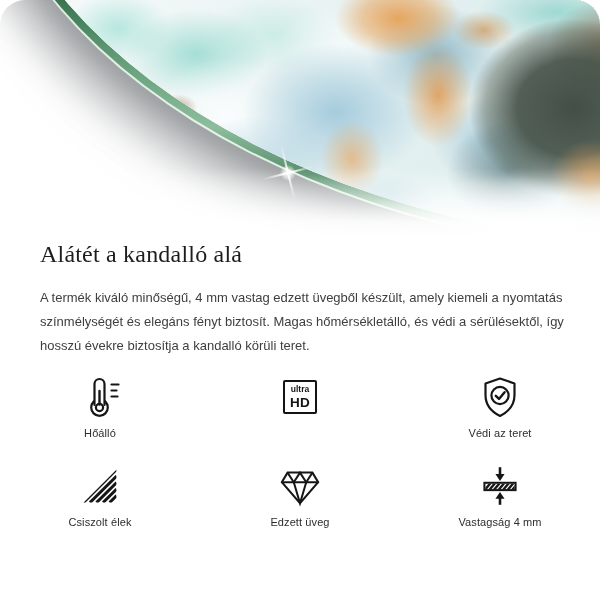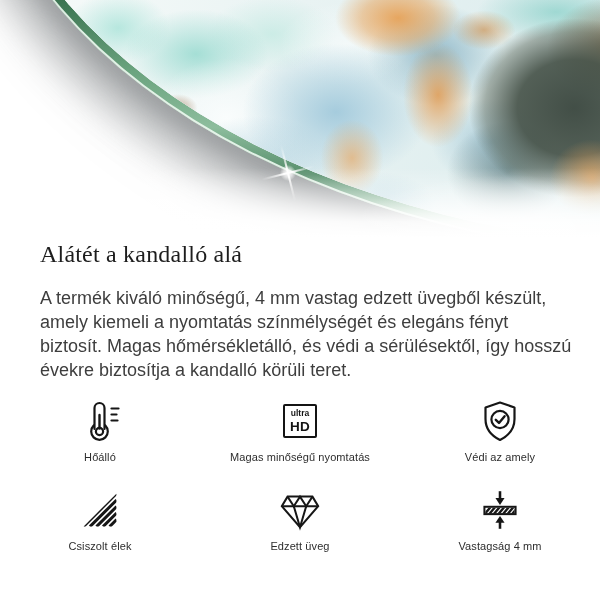--- a/index.html
+++ b/index.html
@@ -1,18 +1,18 @@
 <!DOCTYPE html>
 <html lang="hu"><head>
 <meta charset="utf-8">
 <style>
   * { margin:0; padding:0; box-sizing:border-box; }
   html,body { background:#fff; }
   body { width:600px; height:600px; font-family:"Liberation Sans","DejaVu Sans",sans-serif; }
-  .page { position:relative; width:600px; height:600px; background:#fff; overflow:hidden; }
+  .page { position:relative; width:600px; height:600px; background:#fff; overflow:hidden;border-radius:25px; }
 
   
   .hero { position:relative; width:600px; height:237px; background:#fff; overflow:hidden; }
 
   .glass-disc {
     position:absolute; left:-30px; top:-690px; width:1520px; height:950px;
     border-radius:50%; overflow:hidden;
     
     background:linear-gradient(to bottom,
       #f2f8f3 70%, #3a7350 72.5%, #6aa37e 80%, #8dbd9d 86%,
@@ -87,21 +87,21 @@
 
   
   .content { padding:2px 35px 0 40px; }
   .page-title {
     font-family:"Liberation Serif","DejaVu Serif",serif;
     font-weight:400; color:#1d1d1d; font-size:24px; line-height:31px;
     letter-spacing:0.2px;
   }
   .description {
     margin-top:16px; width:532px;
-    font-size:18px; line-height:24px; color:#3e3e3e;
+    font-size:13px; line-height:24px; color:#3e3e3e;
   }
 
   
   .features { display:grid; grid-template-columns:repeat(3,1fr); row-gap:24px; margin-top:16px; width:600px; }
   .feature { display:flex; flex-direction:column; align-items:center; }
   .icon-box { height:46px; display:flex; align-items:center; justify-content:flex-end; }
   .feature-label { margin-top:7px; font-size:11px; color:#2d2d2d; letter-spacing:0.1px; }
   .feature svg { display:block; }
 
   
@@ -157,32 +157,31 @@
       <div class="feature-label">Hőálló</div>
     </div>
 
     <div class="feature">
       <div class="icon-box">
         <div class="uhd-badge">
           <span class="uhd-top">ultra</span>
           <span class="uhd-bottom">HD</span>
         </div>
       </div>
-      <div class="feature-label">Magas minőségű nyomtatás</div>
     </div>
 
     <div class="feature">
       <div class="icon-box">
         <svg width="44" height="44" viewBox="0 0 44 44" fill="none" stroke="#161616" stroke-width="2.2" stroke-linecap="round" stroke-linejoin="round">
           <path d="M22 3.5 L36.5 8.5 V20 C36.5 30.5 30.5 36.8 22 41 C13.5 36.8 7.5 30.5 7.5 20 V8.5 Z"></path>
           <circle cx="22" cy="20.5" r="8.6"></circle>
           <path d="M17.8 20.8 L21 23.9 L26.6 17.2" stroke-width="2.4"></path>
         </svg>
       </div>
-      <div class="feature-label">Védi az amely</div>
+      <div class="feature-label">Védi az teret</div>
     </div>
 
     <div class="feature">
       <div class="icon-box">
         <svg width="42" height="42" viewBox="0 0 48 48" fill="none">
           <defs>
             <clipPath id="triClip">
                 <path d="M5 43 L43 5 L43 43 Z"></path>
               </clipPath>
           </defs>

